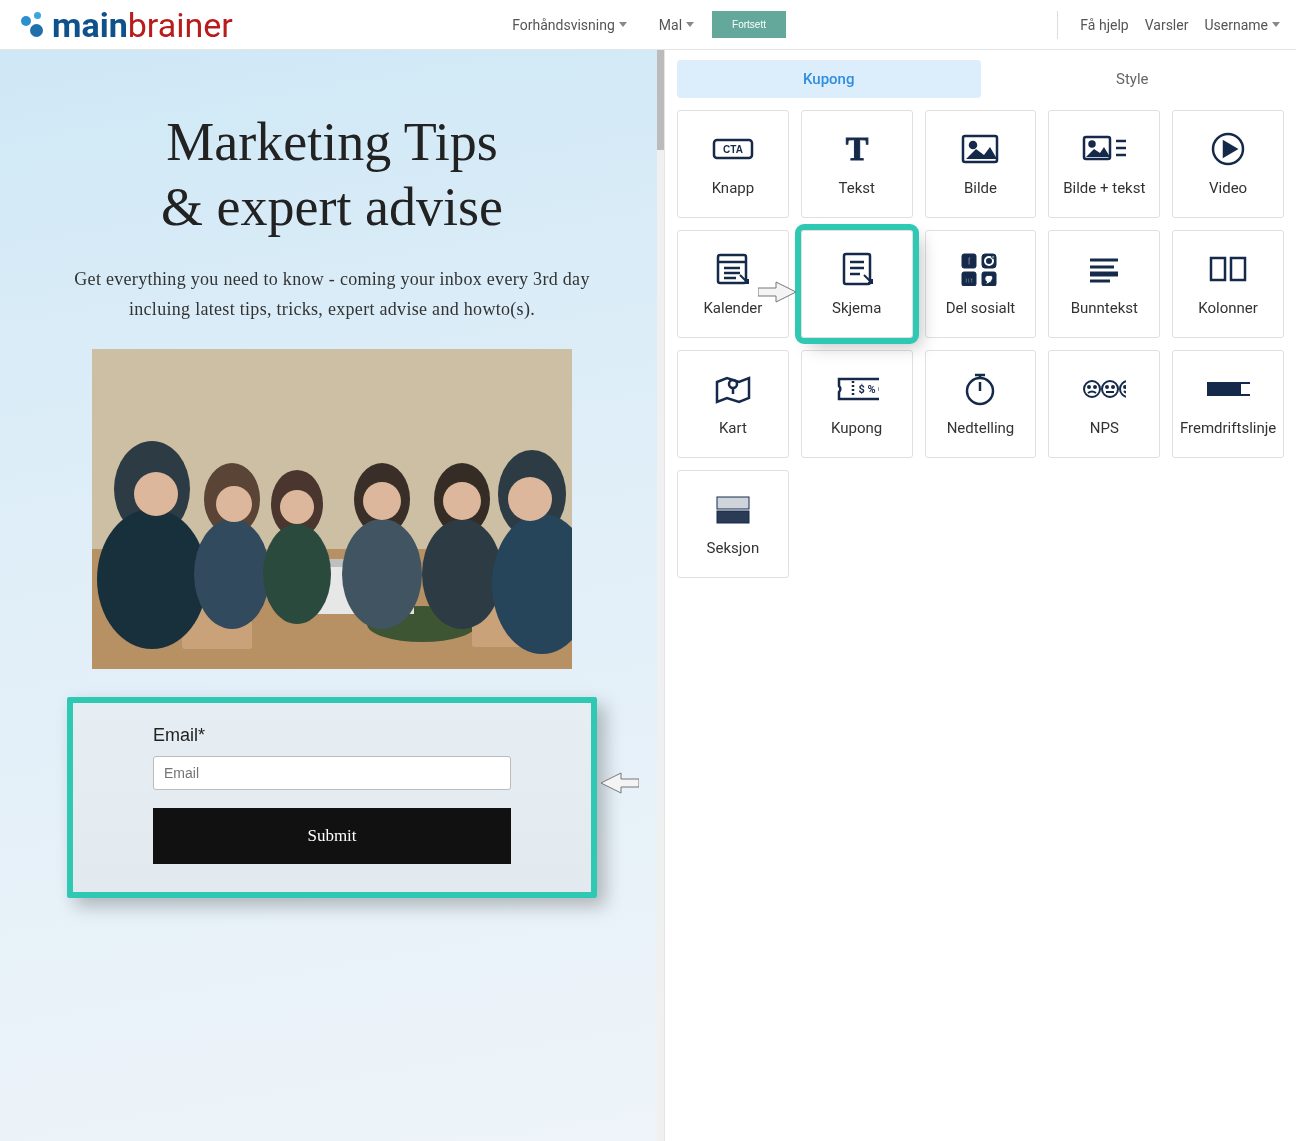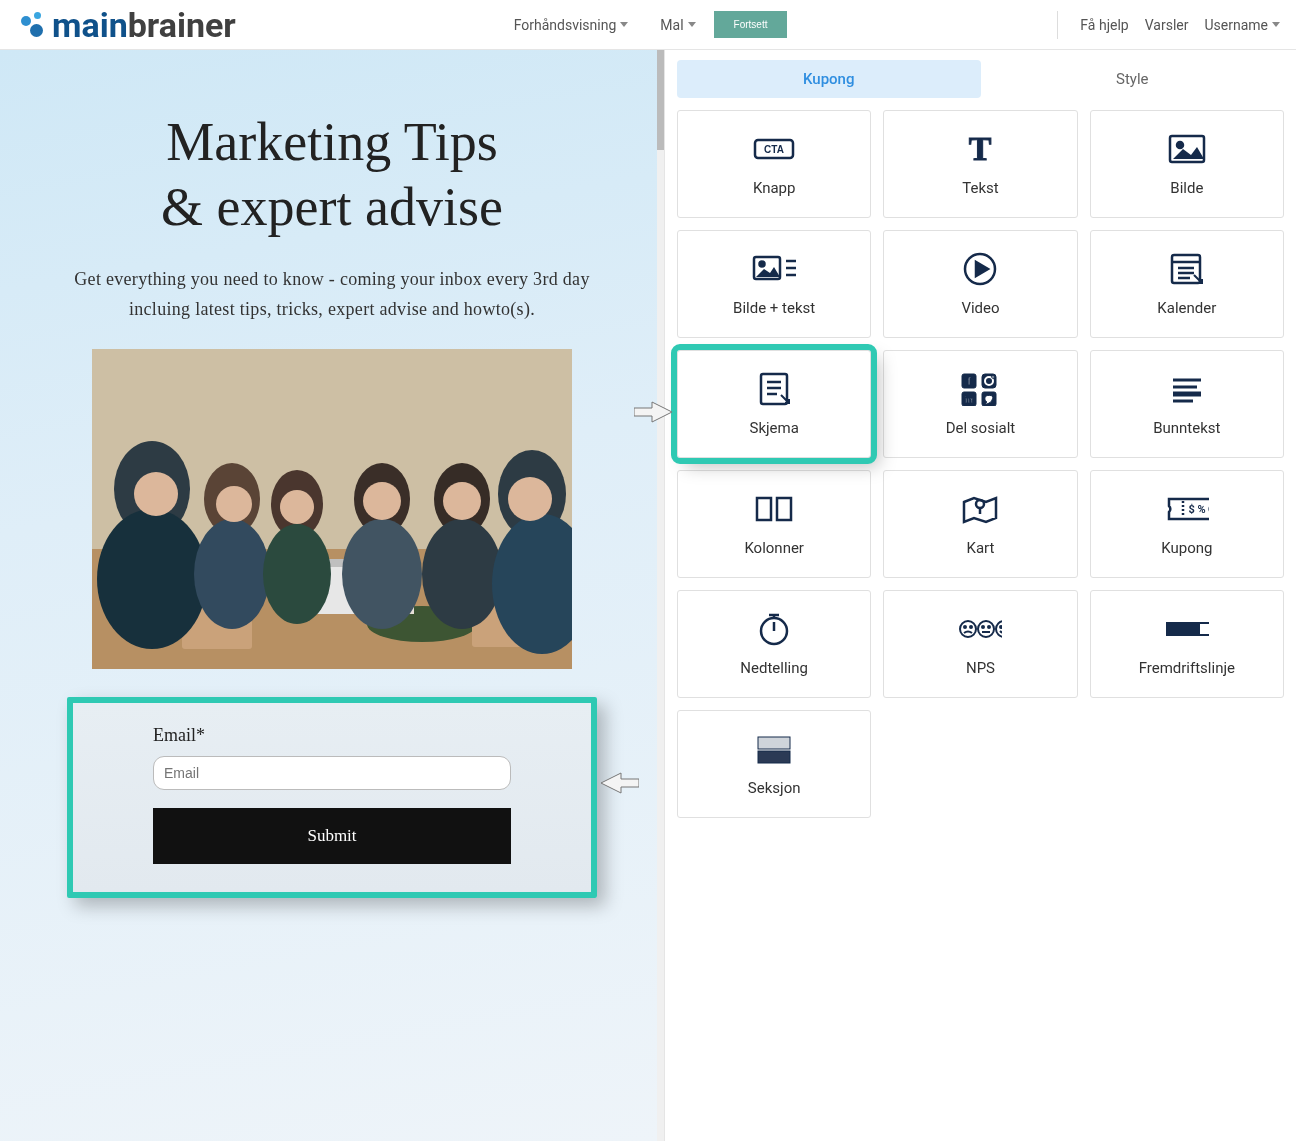--- a/index.html
+++ b/index.html
@@ -19,21 +19,21 @@
     background: #fff;
   }
   .logo {
     display: flex;
     align-items: center;
     font-weight: 700;
     font-size: 34px;
     color: #0f518a;
   }
   .logo .bold { color: #0f518a; }
-  .logo .light { color: #404040; font-weight: 700; }
+  .logo .light { color: #b91c1c; font-weight: 400; }
   .logo-dots {
     display: inline-block;
     width: 30px; height: 30px;
     margin-right: 6px;
     position: relative;
   }
   .logo-dots span {
     position: absolute;
     border-radius: 50%;
     background: #3aa6e0;
@@ -106,24 +106,24 @@
     margin: 28px auto 0;
     width:530px;
     border:6px solid #2fc9b3;
     border-radius:2px;
     box-shadow: 8px 8px 18px rgba(0,0,0,0.25);
     background: linear-gradient(#e7eef3,#e2e9ef);
     padding: 22px 80px 28px;
     text-align:left;
     position:relative;
   }
-  .form-label { font-family: Liberation Serif, serif; font-size:18px; color:#222; margin-bottom:10px; }
+  .form-label { font-family: Liberation Sans, sans-serif; font-size:18px; color:#222; margin-bottom:10px; }
   .form-input {
     width:100%; height:34px;
-    border:1px solid #bbb; border-radius:11px;
+    border:1px solid #bbb; border-radius:3px;
     padding:0 10px; font-size:14px; color:#666;
     background:#fff;
   }
   .form-submit {
     margin-top:18px; width:100%; height:56px;
     background:#111; color:#fff; border:none;
     font-family: Georgia, serif; font-size:17px;
     cursor:pointer;
   }
   .arrow-left {
@@ -146,21 +146,21 @@
     flex:1; text-align:center; padding:10px 0;
     font-size:15px; cursor:pointer;
     color:#666;
   }
   .tab.active {
     background:#dcedfb; color:#2f8ee0; border-radius:4px;
     font-weight:500;
   }
   .widget-grid {
     display:grid;
-    grid-template-columns: repeat(3, 1fr);
+    grid-template-columns: repeat(5, 1fr);
     gap:12px;
   }
   .widget {
     border:1px solid #e0e0e0;
     border-radius:3px;
     height:108px;
     display:flex; flex-direction:column;
     align-items:center; justify-content:center;
     gap:12px;
     cursor:pointer;

